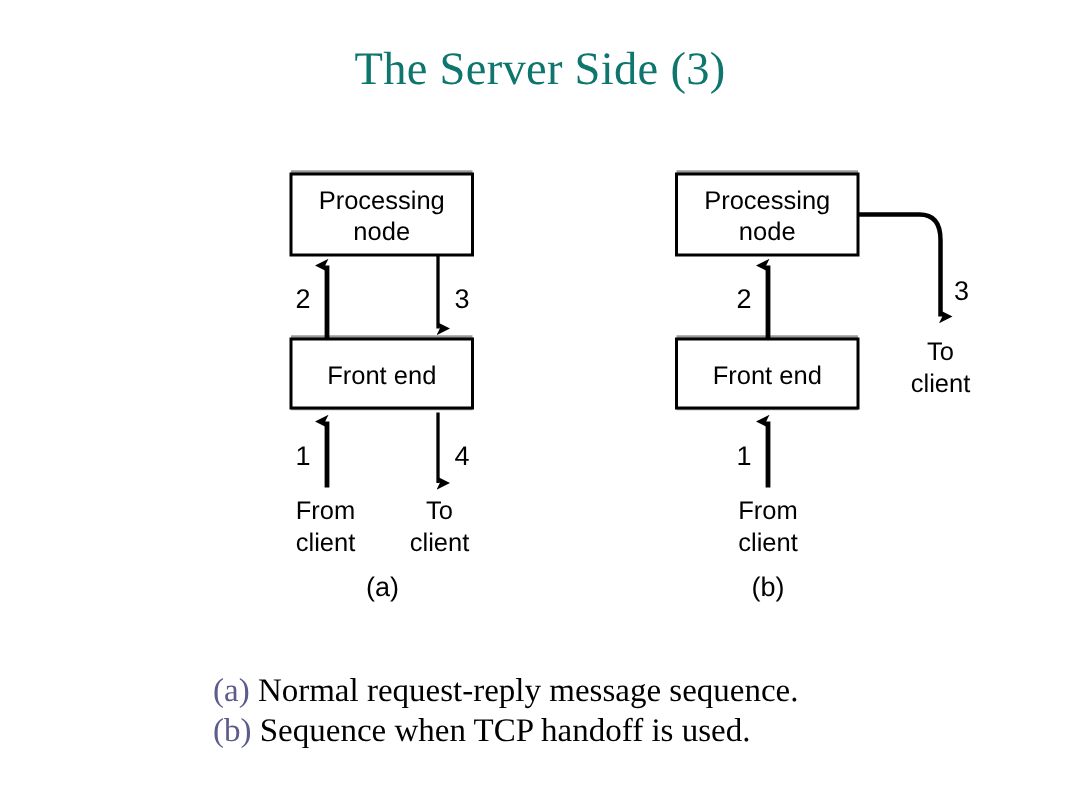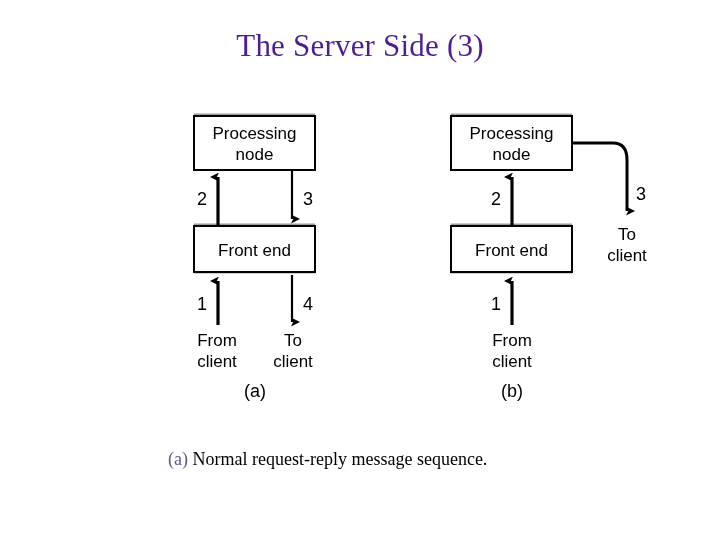--- a/index.html
+++ b/index.html
@@ -19,46 +19,46 @@
   
   #slide-title {
     position: absolute;
     left: 0;
     top: 28px;
     width: 720px;
     text-align: center;
     font-family: "Liberation Serif", serif;
     font-size: 31px;
     line-height: 36px;
-    color: #4c1d95;
+    color: #0f766e;
     letter-spacing: 0.2px;
     white-space: nowrap;
   }
 
   
   #figure {
     position: absolute;
     left: 0;
     top: 0;
     width: 720px;
     height: 430px;
     padding-left: 27px;
   }
   #figure svg {
     display: block;
   }
 
   
   #caption {
     position: absolute;
-    left: 168px;
+    left: 142px;
     top: 446px;
     width: 520px;
     font-family: "Liberation Serif", serif;
-    font-size: 18px;
+    font-size: 22px;
     line-height: 27px;
     color: #000000;
   }
   .cap-line {
     white-space: nowrap;
   }
   .cap-tag {
     color: #5B5B8C;
   }
   .cap-text {
@@ -163,13 +163,16 @@
 
       <text x="485" y="397" text-anchor="middle" font-family="Liberation Sans, sans-serif" font-size="18" fill="#000000">(b)</text>
     </g>
   </svg>
 </div>
 
 <div id="caption">
   <div class="cap-line">
     <span class="cap-tag">(a)</span><span class="cap-text"> Normal request-reply message sequence.</span>
   </div>
+  <div class="cap-line">
+    <span class="cap-tag">(b)</span><span class="cap-text"> Sequence when TCP handoff is used.</span>
+  </div>
 </div>
 
 </body></html>

